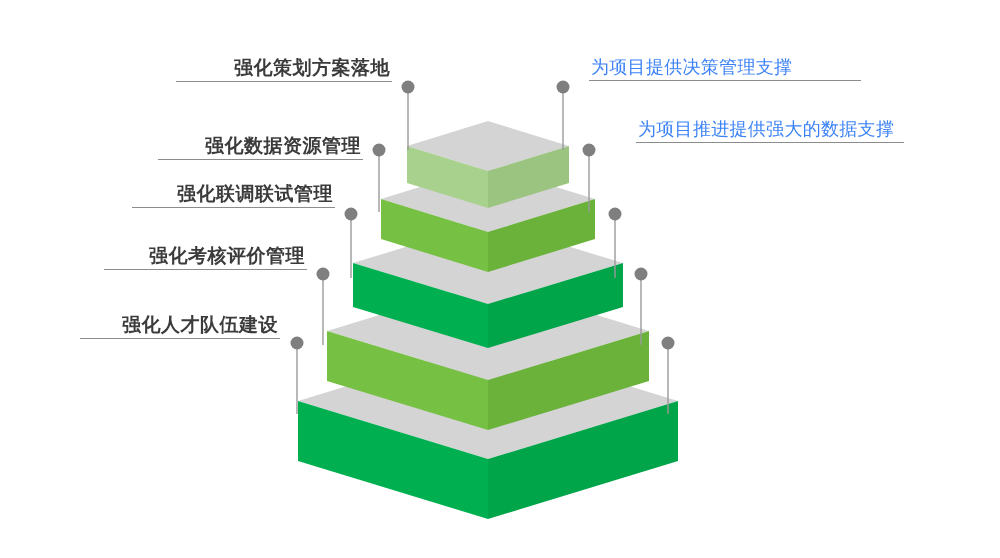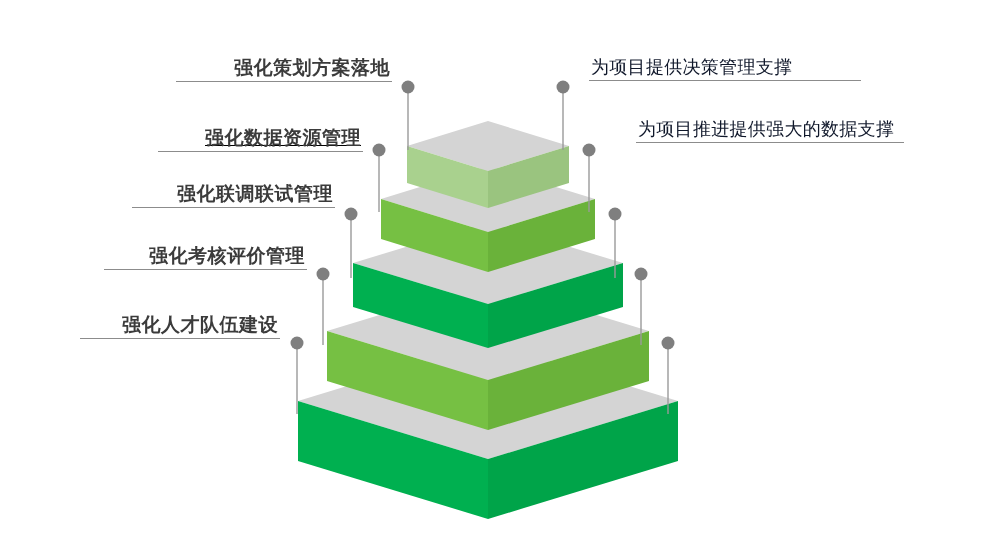--- a/index.html
+++ b/index.html
@@ -53,21 +53,21 @@
     letter-spacing: 0.5px;
   }
   
   .label-right {
     text-align: left;
   }
   .label-right .label-text {
     font-family: "Liberation Serif", "DejaVu Serif", serif;
     font-weight: normal;
     font-size: 18px;
-    color: #0f172a;
+    color: #3b82f6;
     letter-spacing: 0.3px;
   }
 </style>
 </head>
 <body style="background: rgb(255, 255, 255);">
 
 <div id="stage">
 
   <svg id="pyramid-svg" viewBox="0 0 1000 558">
 
@@ -146,21 +146,21 @@
         <circle cx="668" cy="343" r="6.5" fill="#7f7f7f"></circle>
       </g>
     </g>
   </svg>
 
   <div class="label label-left" style="left:176px; top:58px; width:216px;">
     <span class="label-text">强化策划方案落地</span>
     <span class="label-rule"></span>
   </div>
 
-  <div class="label label-left" style="left:158px; top:128px; width:205px;text-decoration:underline;">
+  <div class="label label-left" style="left:158px; top:136px; width:205px;">
     <span class="label-text">强化数据资源管理</span>
     <span class="label-rule"></span>
   </div>
 
   <div class="label label-left" style="left:132px; top:184px; width:203px;">
     <span class="label-text">强化联调联试管理</span>
     <span class="label-rule"></span>
   </div>
 
   <div class="label label-left" style="left:104px; top:246px; width:203px;">

